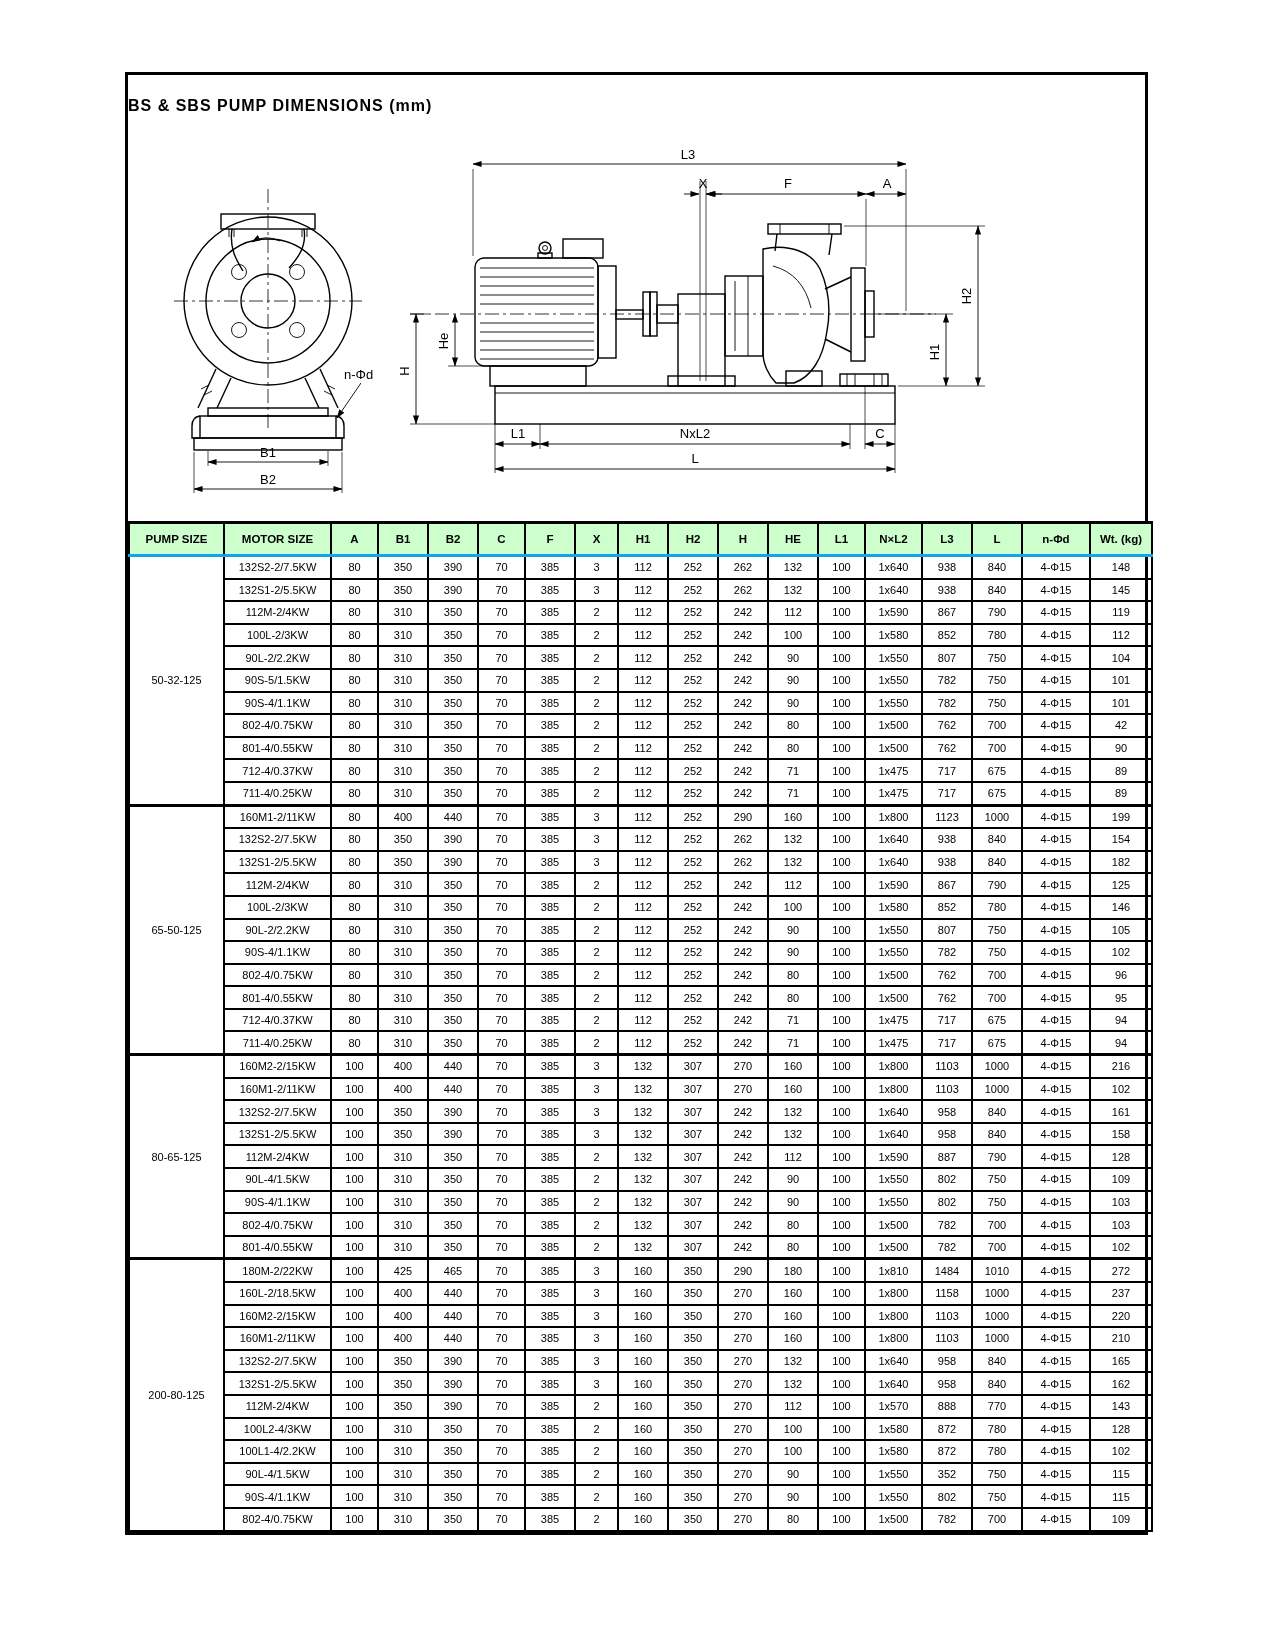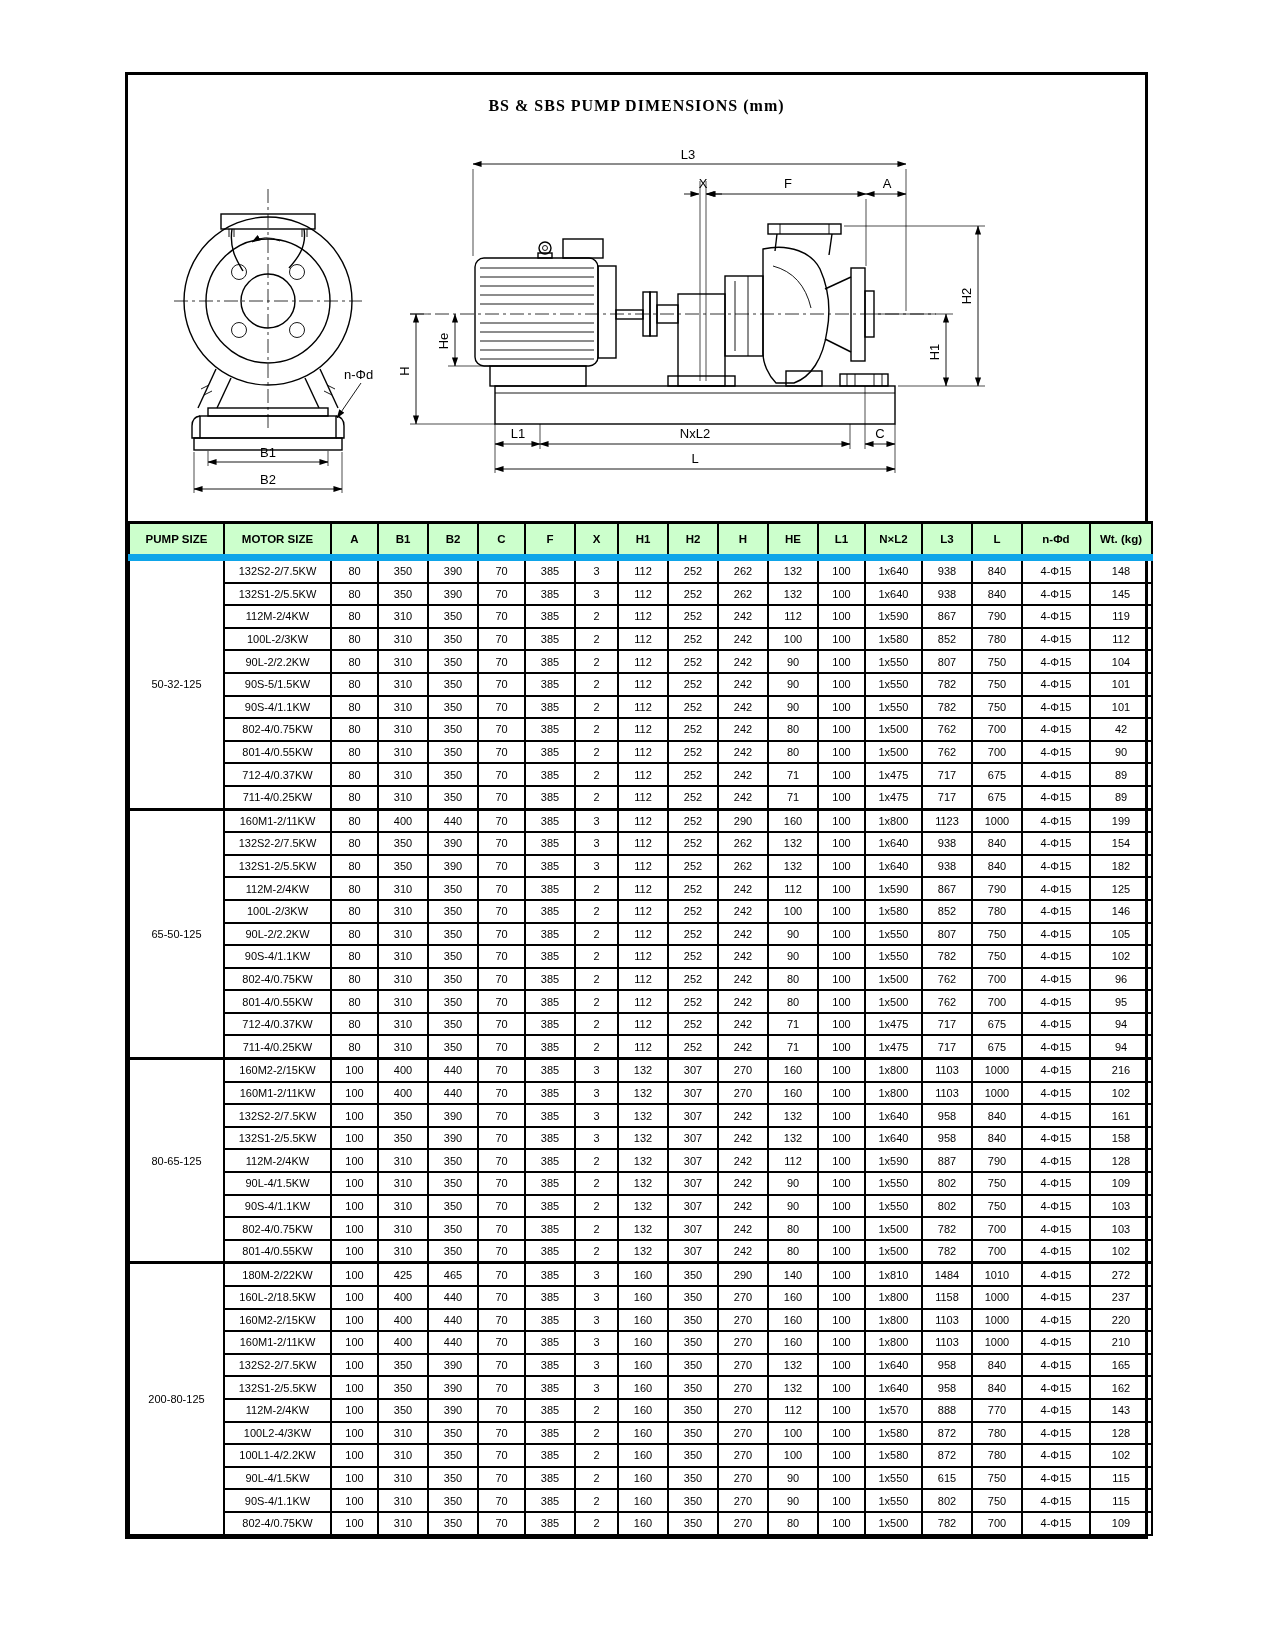--- a/index.html
+++ b/index.html
@@ -5,39 +5,39 @@
   html,body{margin:0;padding:0;}
   body{
     width:1275px;height:1650px;background:#ffffff;position:relative;
     font-family:"Liberation Sans", sans-serif;color:#000;
   }
   .page-border{
     position:absolute;left:125px;top:72px;width:1017px;
     border:3px solid #000;background:#fff;
   }
   .doc-title{
-    margin:22px 0 16px 0;text-align:center;
-    font-size:16px;font-weight:bold;letter-spacing:1px;font-family:Liberation Serif, serif;
+    margin:22px 0 16px 0;text-align:left;
+    font-size:16px;font-weight:bold;letter-spacing:1px;
   }
   svg text{font-family:"Liberation Sans", sans-serif;font-size:13px;fill:#000;}
   .o{fill:none;stroke:#000;stroke-width:1.4;}
   .t{fill:none;stroke:#000;stroke-width:0.9;}
   .e{fill:none;stroke:#000;stroke-width:0.7;}
   .d{fill:none;stroke:#000;stroke-width:0.9;}
   .cl{fill:none;stroke:#000;stroke-width:0.8;stroke-dasharray:14 4 3 4;}
   table.dims{
     border-collapse:collapse;width:100%;table-layout:fixed;margin-top:14px;
   }
   table.dims th, table.dims td{
     border:2px solid #000;text-align:center;vertical-align:middle;
     font-size:11px;padding:0 1px;overflow:hidden;white-space:nowrap;
   }
   table.dims thead th{
     background:var(--header-bg,#ccffcc);font-weight:bold;font-size:11.5px;
-    height:30px;border-top:3px solid #000;border-bottom:7px solid #0ea5e9;
+    height:30px;border-top:3px solid #000;border-bottom:3px solid #0ea5e9;
   }
   table.dims td{height:20.6px;}
   table.dims tr.group-start td{border-top:3px solid #000;}
 </style>
 </head>
 <body>
 
 <div class="page-border">
 
   <div class="doc-title">BS &amp; SBS PUMP DIMENSIONS (mm)</div>
@@ -853,21 +853,21 @@
           <td>180M-2/22KW</td>
           <td>100</td>
           <td>425</td>
           <td>465</td>
           <td>70</td>
           <td>385</td>
           <td>3</td>
           <td>160</td>
           <td>350</td>
           <td>290</td>
-          <td>140</td>
+          <td>180</td>
           <td>100</td>
           <td>1x810</td>
           <td>1484</td>
           <td>1010</td>
           <td>4-Φ15</td>
           <td>272</td>
         </tr>
         <tr>
           <td>160L-2/18.5KW</td>
           <td>100</td>
@@ -1027,21 +1027,21 @@
           <td>350</td>
           <td>70</td>
           <td>385</td>
           <td>2</td>
           <td>160</td>
           <td>350</td>
           <td>270</td>
           <td>90</td>
           <td>100</td>
           <td>1x550</td>
-          <td>615</td>
+          <td>352</td>
           <td>750</td>
           <td>4-Φ15</td>
           <td>115</td>
         </tr>
         <tr>
           <td>90S-4/1.1KW</td>
           <td>100</td>
           <td>310</td>
           <td>350</td>
           <td>70</td>

